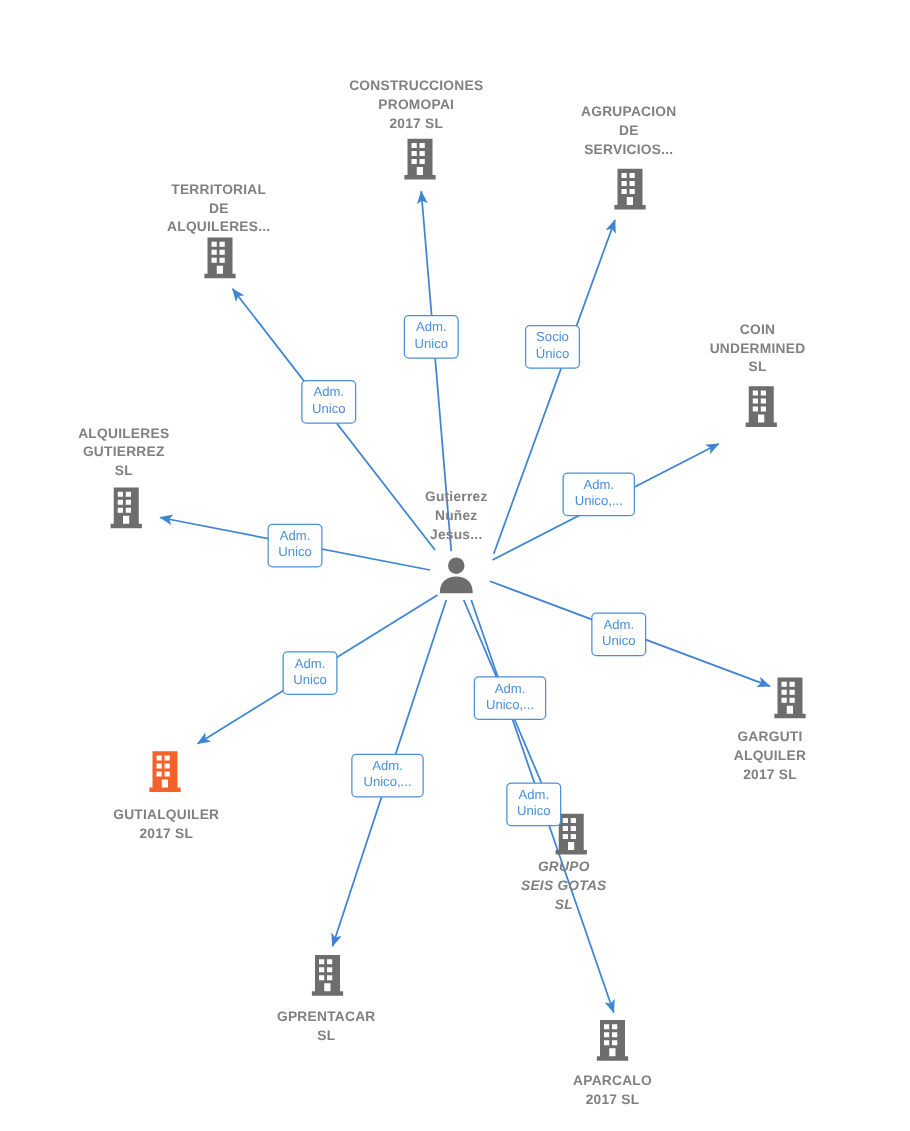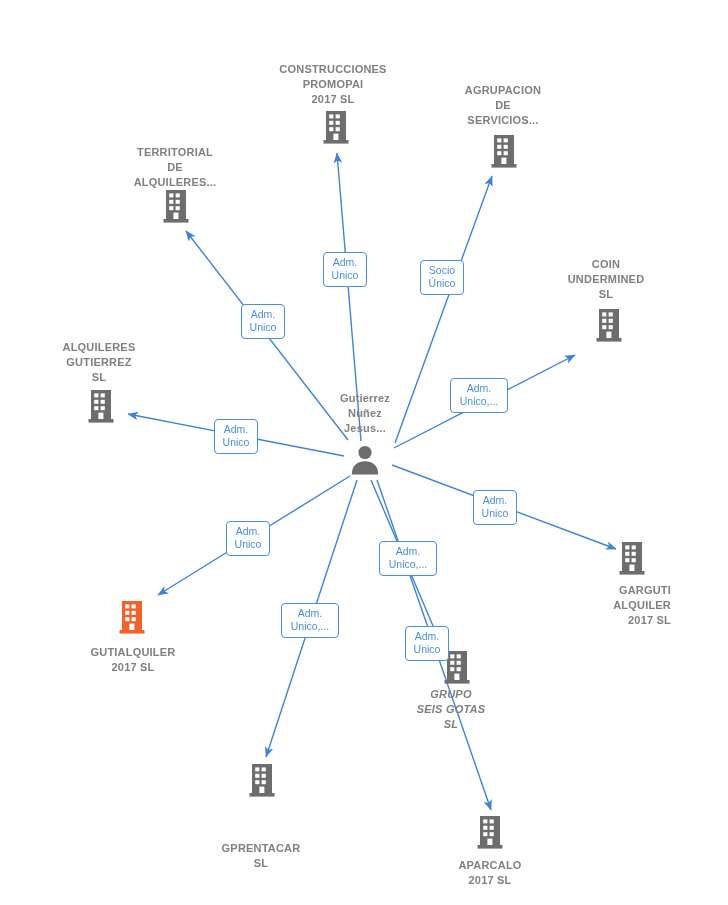--- a/index.html
+++ b/index.html
@@ -196,21 +196,21 @@
             <rect x="6" y="3" width="20" height="31" fill="#6d6d6d"></rect>
             <rect x="3.5" y="32" width="25" height="3.6" fill="#6d6d6d"></rect>
             <rect x="9.2" y="6.4" width="4.2" height="4" fill="#ffffff"></rect>
             <rect x="15.6" y="6.4" width="4.2" height="4" fill="#ffffff"></rect>
             <rect x="9.2" y="12.8" width="4.2" height="4" fill="#ffffff"></rect>
             <rect x="15.6" y="12.8" width="4.2" height="4" fill="#ffffff"></rect>
             <rect x="9.2" y="19.2" width="4.2" height="4" fill="#ffffff"></rect>
             <rect x="15.6" y="19.2" width="4.2" height="4" fill="#ffffff"></rect>
             <rect x="13.4" y="25.6" width="5" height="6.4" fill="#ffffff"></rect>
           </svg></span></div>
-      <div class="node" style="left: 601px; top: 554px; text-align: right;"><span class="node-label below">GARGUTI
+      <div class="node" style="left: 616px; top: 554px;"><span class="node-label below">GARGUTI
 ALQUILER
 2017  SL</span></div>
       <div class="node" style="left: 133px; top: 570px;"><span><svg class="node-icon" viewBox="0 0 34 38" width="34" height="38" aria-hidden="true">
             <rect x="6" y="3" width="20" height="31" fill="#f4622a"></rect>
             <rect x="3.5" y="32" width="25" height="3.6" fill="#f4622a"></rect>
             <rect x="9.2" y="6.4" width="4.2" height="4" fill="#ffffff"></rect>
             <rect x="15.6" y="6.4" width="4.2" height="4" fill="#ffffff"></rect>
             <rect x="9.2" y="12.8" width="4.2" height="4" fill="#ffffff"></rect>
             <rect x="15.6" y="12.8" width="4.2" height="4" fill="#ffffff"></rect>
             <rect x="9.2" y="19.2" width="4.2" height="4" fill="#ffffff"></rect>
@@ -237,21 +237,21 @@
             <rect x="6" y="3" width="20" height="31" fill="#6d6d6d"></rect>
             <rect x="3.5" y="32" width="25" height="3.6" fill="#6d6d6d"></rect>
             <rect x="9.2" y="6.4" width="4.2" height="4" fill="#ffffff"></rect>
             <rect x="15.6" y="6.4" width="4.2" height="4" fill="#ffffff"></rect>
             <rect x="9.2" y="12.8" width="4.2" height="4" fill="#ffffff"></rect>
             <rect x="15.6" y="12.8" width="4.2" height="4" fill="#ffffff"></rect>
             <rect x="9.2" y="19.2" width="4.2" height="4" fill="#ffffff"></rect>
             <rect x="15.6" y="19.2" width="4.2" height="4" fill="#ffffff"></rect>
             <rect x="13.4" y="25.6" width="5" height="6.4" fill="#ffffff"></rect>
           </svg></span></div>
-      <div class="node" style="left: 261px; top: 812px;"><span class="node-label below">GPRENTACAR
+      <div class="node" style="left: 261px; top: 778px;"><span class="node-label below">GPRENTACAR
 SL</span></div>
       <div class="node" style="left: 491px; top: 785px;"><span><svg class="node-icon" viewBox="0 0 34 38" width="34" height="38" aria-hidden="true">
             <rect x="6" y="3" width="20" height="31" fill="#6d6d6d"></rect>
             <rect x="3.5" y="32" width="25" height="3.6" fill="#6d6d6d"></rect>
             <rect x="9.2" y="6.4" width="4.2" height="4" fill="#ffffff"></rect>
             <rect x="15.6" y="6.4" width="4.2" height="4" fill="#ffffff"></rect>
             <rect x="9.2" y="12.8" width="4.2" height="4" fill="#ffffff"></rect>
             <rect x="15.6" y="12.8" width="4.2" height="4" fill="#ffffff"></rect>
             <rect x="9.2" y="19.2" width="4.2" height="4" fill="#ffffff"></rect>
             <rect x="15.6" y="19.2" width="4.2" height="4" fill="#ffffff"></rect>

